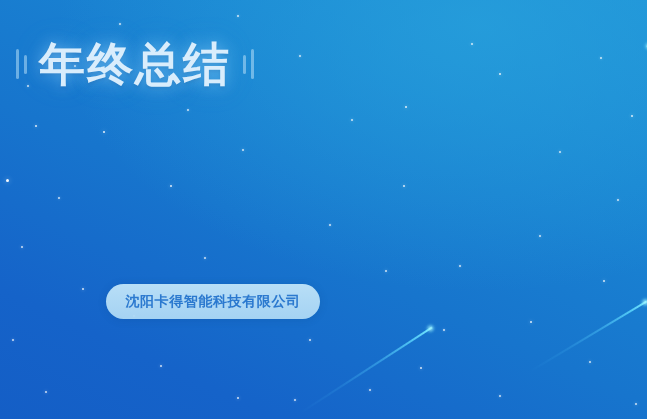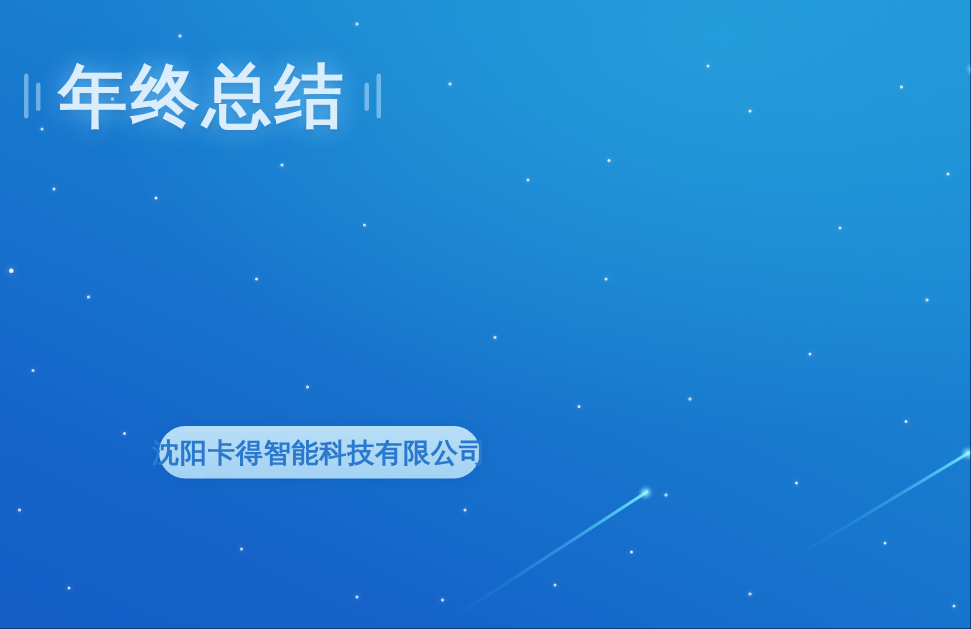--- a/index.html
+++ b/index.html
@@ -128,21 +128,21 @@
     width: 214px;
     height: 35px;
     border-radius: 18px;
     background: linear-gradient(180deg, rgba(189,226,248,0.97) 0%, rgba(172,216,245,0.95) 100%);
     display: flex;
     align-items: center;
     justify-content: center;
     box-shadow: 0 1px 8px rgba(12,60,120,0.16);
   }
   #company-text {
-    font-size: 18px;
+    font-size: 14px;
     font-weight: 700;
     letter-spacing: 0.6px;
     color: #2b79cf;
     white-space: nowrap;
   }
 </style>
 </head>
 <body>
 
 <div id="stage">

